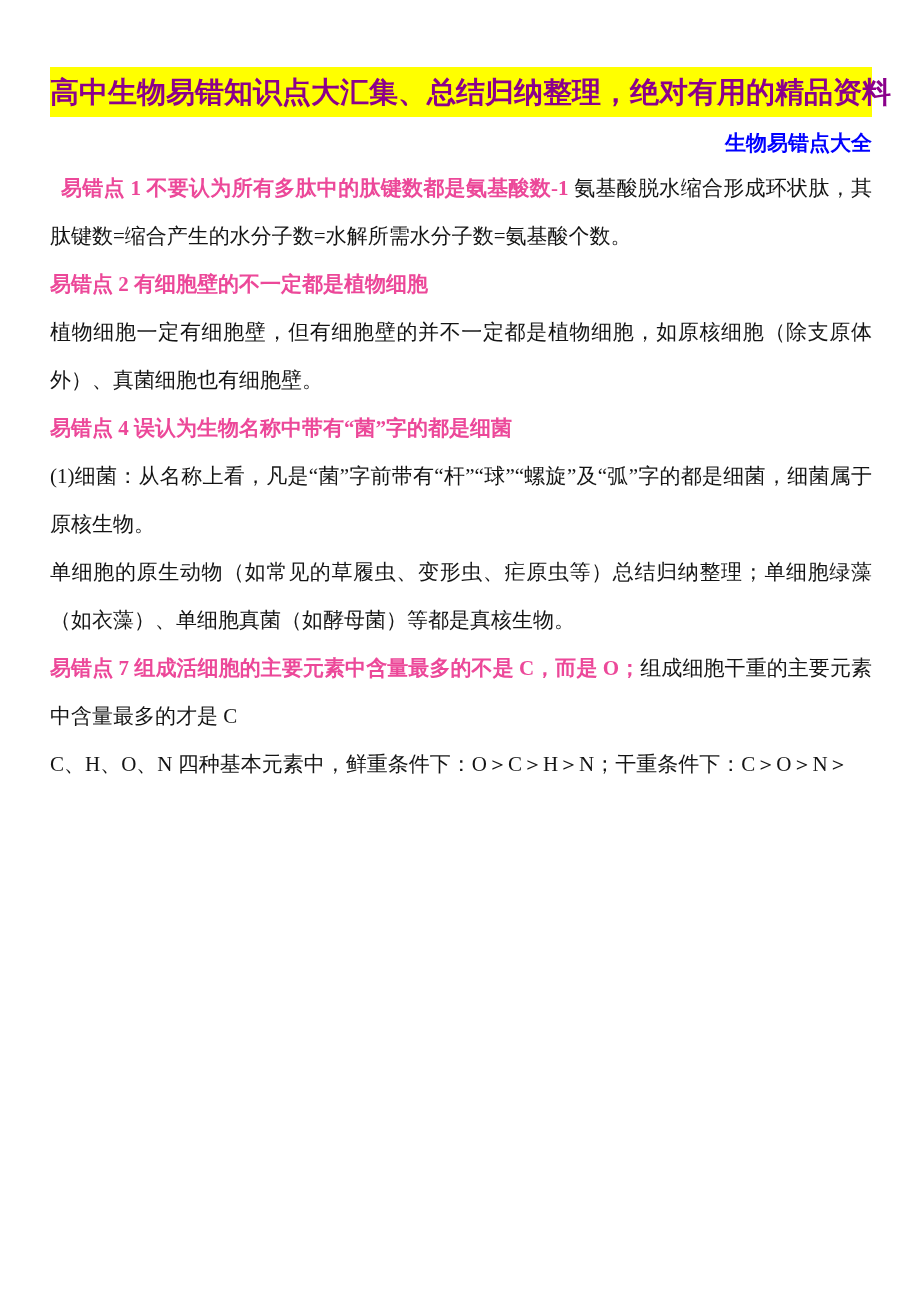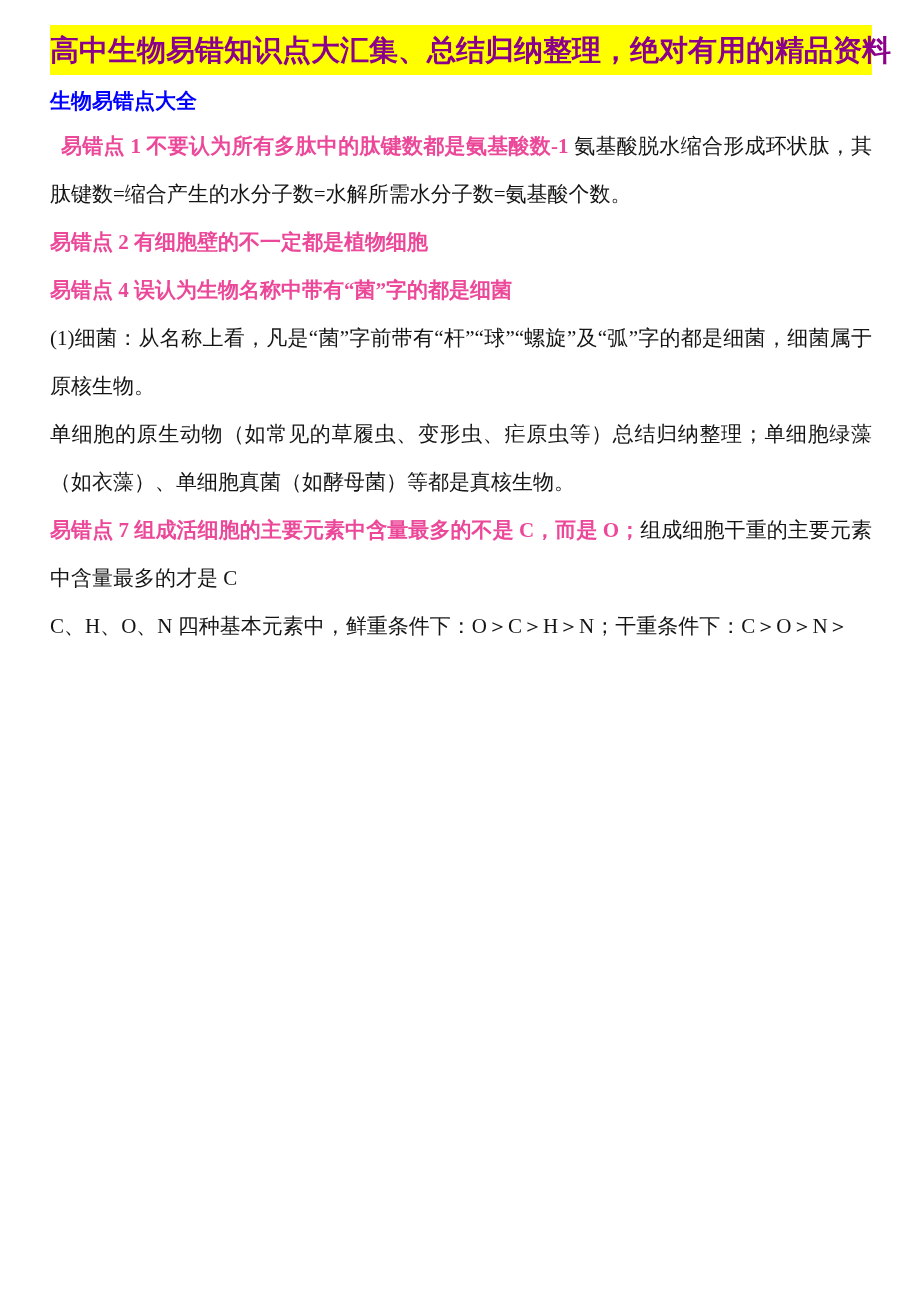--- a/index.html
+++ b/index.html
@@ -10,39 +10,39 @@
   body {
     width: 920px;
     height: 1302px;
     font-family: "Liberation Serif", serif;
     overflow: hidden;
   }
   .page {
     box-sizing: border-box;
     width: 920px;
     height: 1302px;
-    padding: 25px 48px 0 50px;
+    padding: 67px 48px 0 50px;
   }
   .doc-title {
     margin: 0;
     background: var(--highlight, #FFFF00);
     color: var(--title-text, #8B008B);
     font-size: 29px;
     font-weight: 700;
     line-height: 50px;
     text-align: center;
     white-space: nowrap;
   }
   .doc-subtitle {
     margin: 11px 0 0 0;
     color: var(--subtitle-text, #0000FF);
     font-size: 21px;
     font-weight: 700;
     line-height: 30px;
-    text-align: left;
+    text-align: right;
   }
   .doc-body {
     margin-top: 6px;
   }
   .para {
     margin: 0;
     font-size: 21px;
     line-height: 48px;
     color: var(--body-text, #141414);
     text-align: justify;
@@ -64,20 +64,21 @@
   <h1 class="doc-title">高中生物易错知识点大汇集、总结归纳整理，绝对有用的精品资料</h1>
 
   <h2 class="doc-subtitle">生物易错点大全</h2>
 
   <div class="doc-body">
 
     <p class="para indent"><span class="b">易错点 1 不要认为所有多肽中的肽键数都是氨基酸数-1</span><span> 氨基酸脱水缩合形成环状肽，其肽键数=缩合产生的水分子数=水解所需水分子数=氨基酸个数。</span></p>
 
     <p class="para"><span class="b">易错点 2 有细胞壁的不一定都是植物细胞</span><span></span></p>
 
+    <p class="para"><span class="b"></span><span>植物细胞一定有细胞壁，但有细胞壁的并不一定都是植物细胞，如原核细胞（除支原体外）、真菌细胞也有细胞壁。</span></p>
 
 
     <p class="para"><span class="b">易错点 4 误认为生物名称中带有“菌”字的都是细菌</span><span></span></p>
 
     <p class="para"><span class="b"></span><span>(1)细菌：从名称上看，凡是“菌”字前带有“杆”“球”“螺旋”及“弧”字的都是细菌，细菌属于原核生物。</span></p>
 
 
 
 
 

